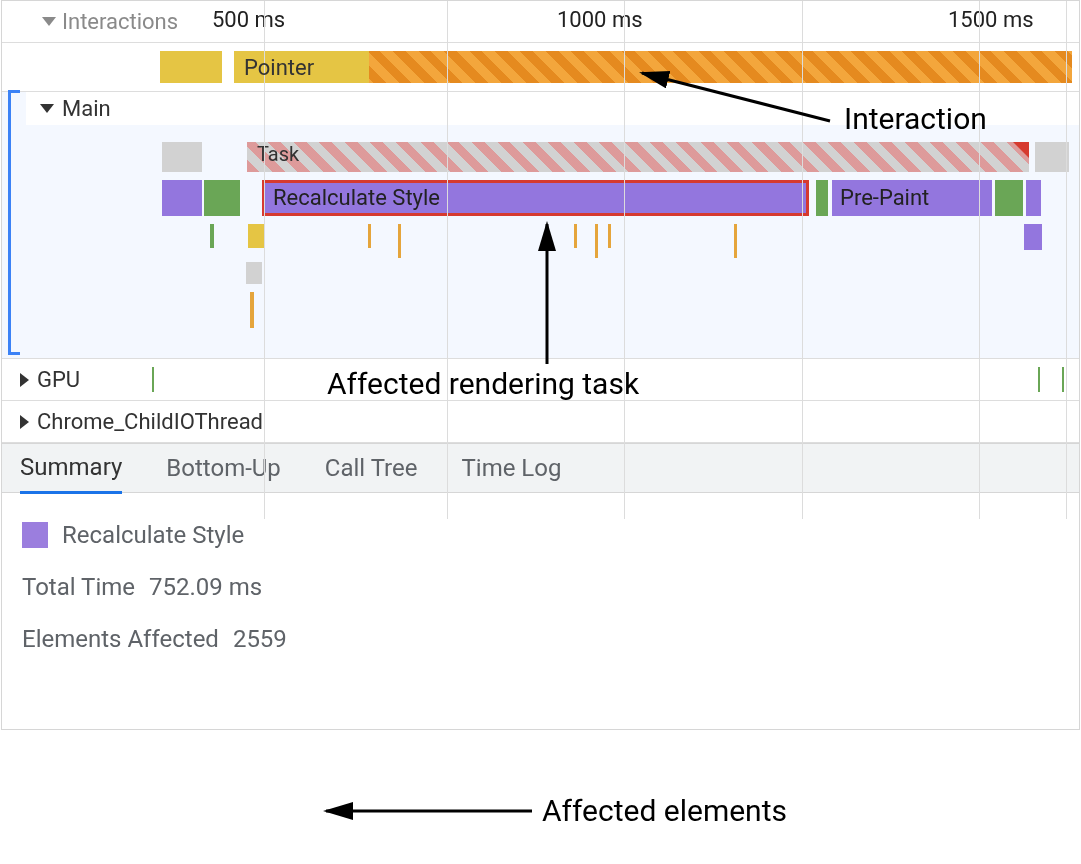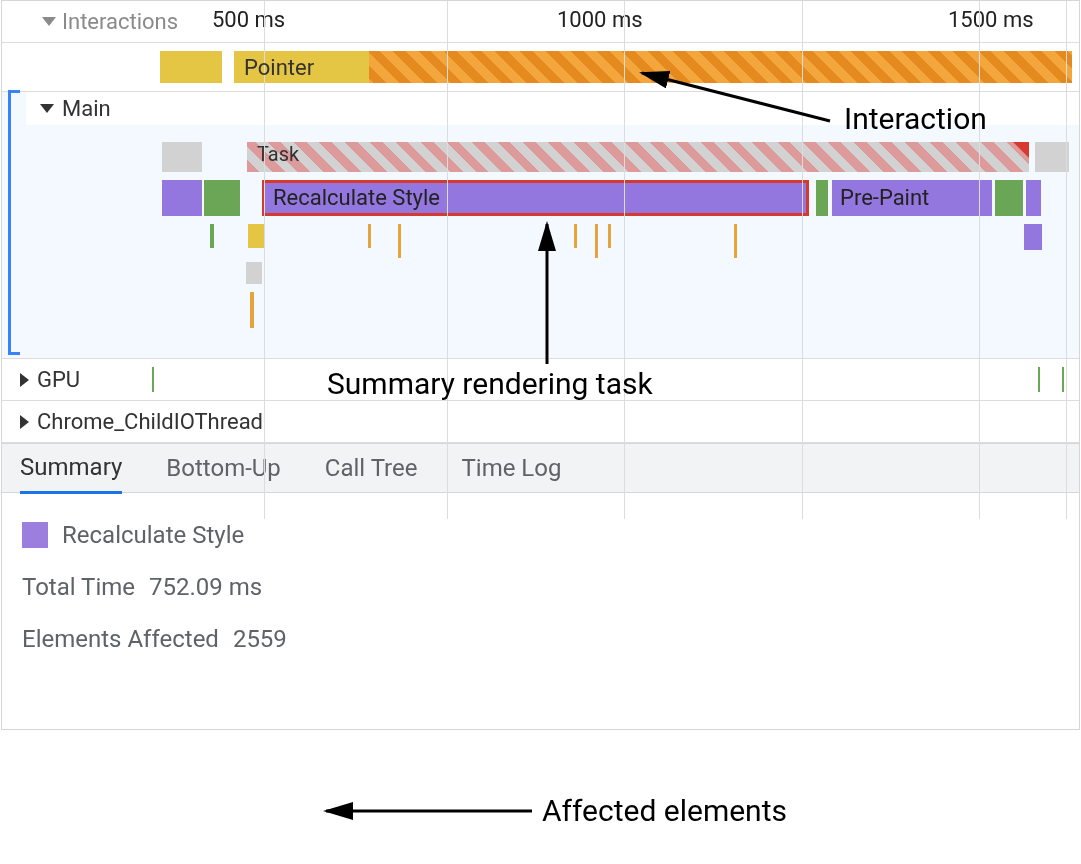--- a/index.html
+++ b/index.html
@@ -291,21 +291,21 @@
   <div class="annotation" style="left:830px; top:100px;margin-left:12px;">Interaction</div>
   <svg style="position:absolute; left:628px; top:60px; width:210px; height:70px; z-index:20;">
     <defs>
         <marker id="a1" markerWidth="10" markerHeight="10" refX="9" refY="3" orient="auto">
           <path d="M0,0 L0,6 L10,3 z" fill="#000"></path>
         </marker>
       </defs>
     <line x1="200" y1="60" x2="12" y2="12" stroke="#000" stroke-width="3" marker-end="url(#a1)"></line>
   </svg>
 
-  <div class="annotation" style="left:325px; top:365px;">Summary rendering task</div>
+  <div class="annotation" style="left:325px; top:365px;">Affected rendering task</div>
   <svg style="position:absolute; left:535px; top:215px; width:20px; height:150px; z-index:20;">
     <defs>
         <marker id="a2" markerWidth="10" markerHeight="10" refX="9" refY="3" orient="auto">
           <path d="M0,0 L0,6 L10,3 z" fill="#000"></path>
         </marker>
       </defs>
     <line x1="10" y1="148" x2="10" y2="8" stroke="#000" stroke-width="3" marker-end="url(#a2)"></line>
   </svg>
 
   <div class="annotation" style="left:540px; top:792px;">Affected elements</div>

